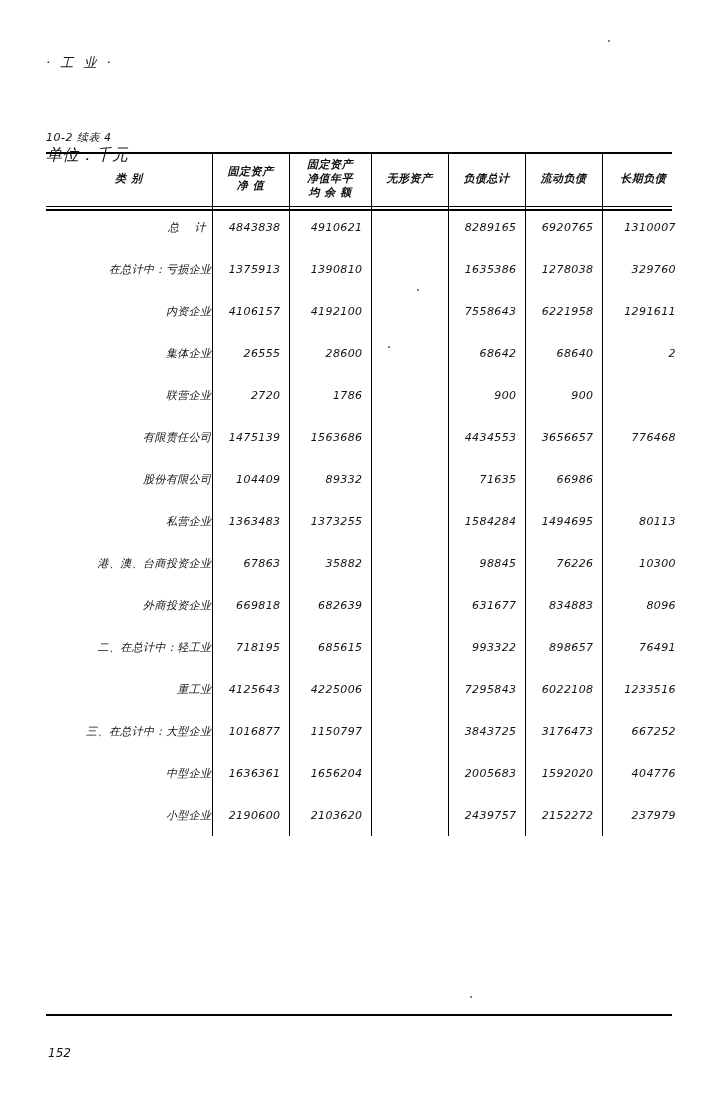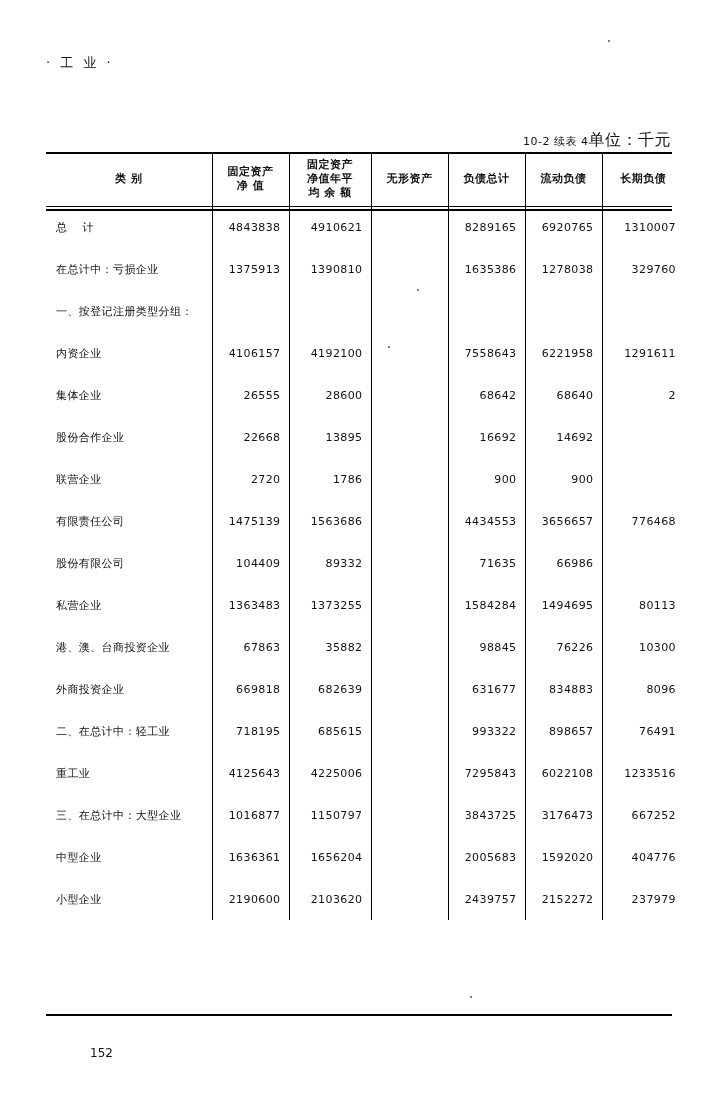--- a/index.html
+++ b/index.html
@@ -14,40 +14,42 @@
     color: #111;
     position: relative;
     overflow: hidden;
   }
   .page {
     position: relative;
     width: 717px;
     height: 835px;
     box-sizing: border-box;
     padding: 14px;
+    font-style: italic;
   }
   
   .running-head {
     position: absolute;
     left: 46px;
     top: 54px;
     font-size: 13px;
     letter-spacing: 3px;
     color: #111;
   }
   
   .caption-row {
     position: absolute;
     left: 46px;
     top: 130px;
     width: 625px;
     display: flex;
     justify-content: flex-end;
     align-items: baseline;
     font-size: 11px;
+    flex-direction: column;
   }
   .caption-left {
     font-size: 11px;
     letter-spacing: 0.5px;
   }
   .caption-right {
     font-size: 16px;
     letter-spacing: 0.5px;
   }
   
@@ -116,21 +118,21 @@
     height: 0;
     border-top: 2px solid #000;
   }
   
   tbody td {
     height: 42px;
     font-size: 11px;
     letter-spacing: 0.4px;
   }
   tbody td.label {
-    text-align: left;
+    text-align: right;
     padding-left: 10px;
     white-space: nowrap;
   }
   tbody td.num {
     text-align: right;
     padding-right: 8px;
     font-family: "DejaVu Sans", "Liberation Sans", sans-serif;
     font-size: 11px;
   }
   
@@ -144,21 +146,20 @@
   .ind3 { padding-left: 58px; }
   .ind4 { padding-left: 72px; }
   .spaced { letter-spacing: 6px; }
 
   .page-number {
     position: absolute;
     left: 48px;
     top: 1046px;
     font-size: 12px;
     color: #111;
-    margin-left: 42px;
   }
   .speck {
     position: absolute;
     width: 2px;
     height: 2px;
     background: #555;
     border-radius: 50%;
   }
 </style>
 </head>
@@ -220,54 +221,36 @@
         <tr>
           <td class="label ind0">在总计中：亏损企业</td>
           <td class="num sep">1375913</td>
           <td class="num sep">1390810</td>
           <td class="num sep"></td>
           <td class="num sep">1635386</td>
           <td class="num sep">1278038</td>
           <td class="num sep">329760</td>
         </tr>
         <tr>
-          <td class="label ind0">一、按登记注册类型分组：</td>
-          <td class="num sep"></td>
-          <td class="num sep"></td>
-          <td class="num sep"></td>
-          <td class="num sep"></td>
-          <td class="num sep"></td>
-          <td class="num sep"></td>
-        </tr>
-        <tr>
           <td class="label ind2">内资企业</td>
           <td class="num sep">4106157</td>
           <td class="num sep">4192100</td>
           <td class="num sep"></td>
           <td class="num sep">7558643</td>
           <td class="num sep">6221958</td>
           <td class="num sep">1291611</td>
         </tr>
         <tr>
           <td class="label ind3">集体企业</td>
           <td class="num sep">26555</td>
           <td class="num sep">28600</td>
           <td class="num sep"></td>
           <td class="num sep">68642</td>
           <td class="num sep">68640</td>
           <td class="num sep">2</td>
-        </tr>
-        <tr>
-          <td class="label ind3">股份合作企业</td>
-          <td class="num sep">22668</td>
-          <td class="num sep">13895</td>
-          <td class="num sep"></td>
-          <td class="num sep">16692</td>
-          <td class="num sep">14692</td>
-          <td class="num sep"></td>
         </tr>
         <tr>
           <td class="label ind3">联营企业</td>
           <td class="num sep">2720</td>
           <td class="num sep">1786</td>
           <td class="num sep"></td>
           <td class="num sep">900</td>
           <td class="num sep">900</td>
           <td class="num sep"></td>
         </tr>

